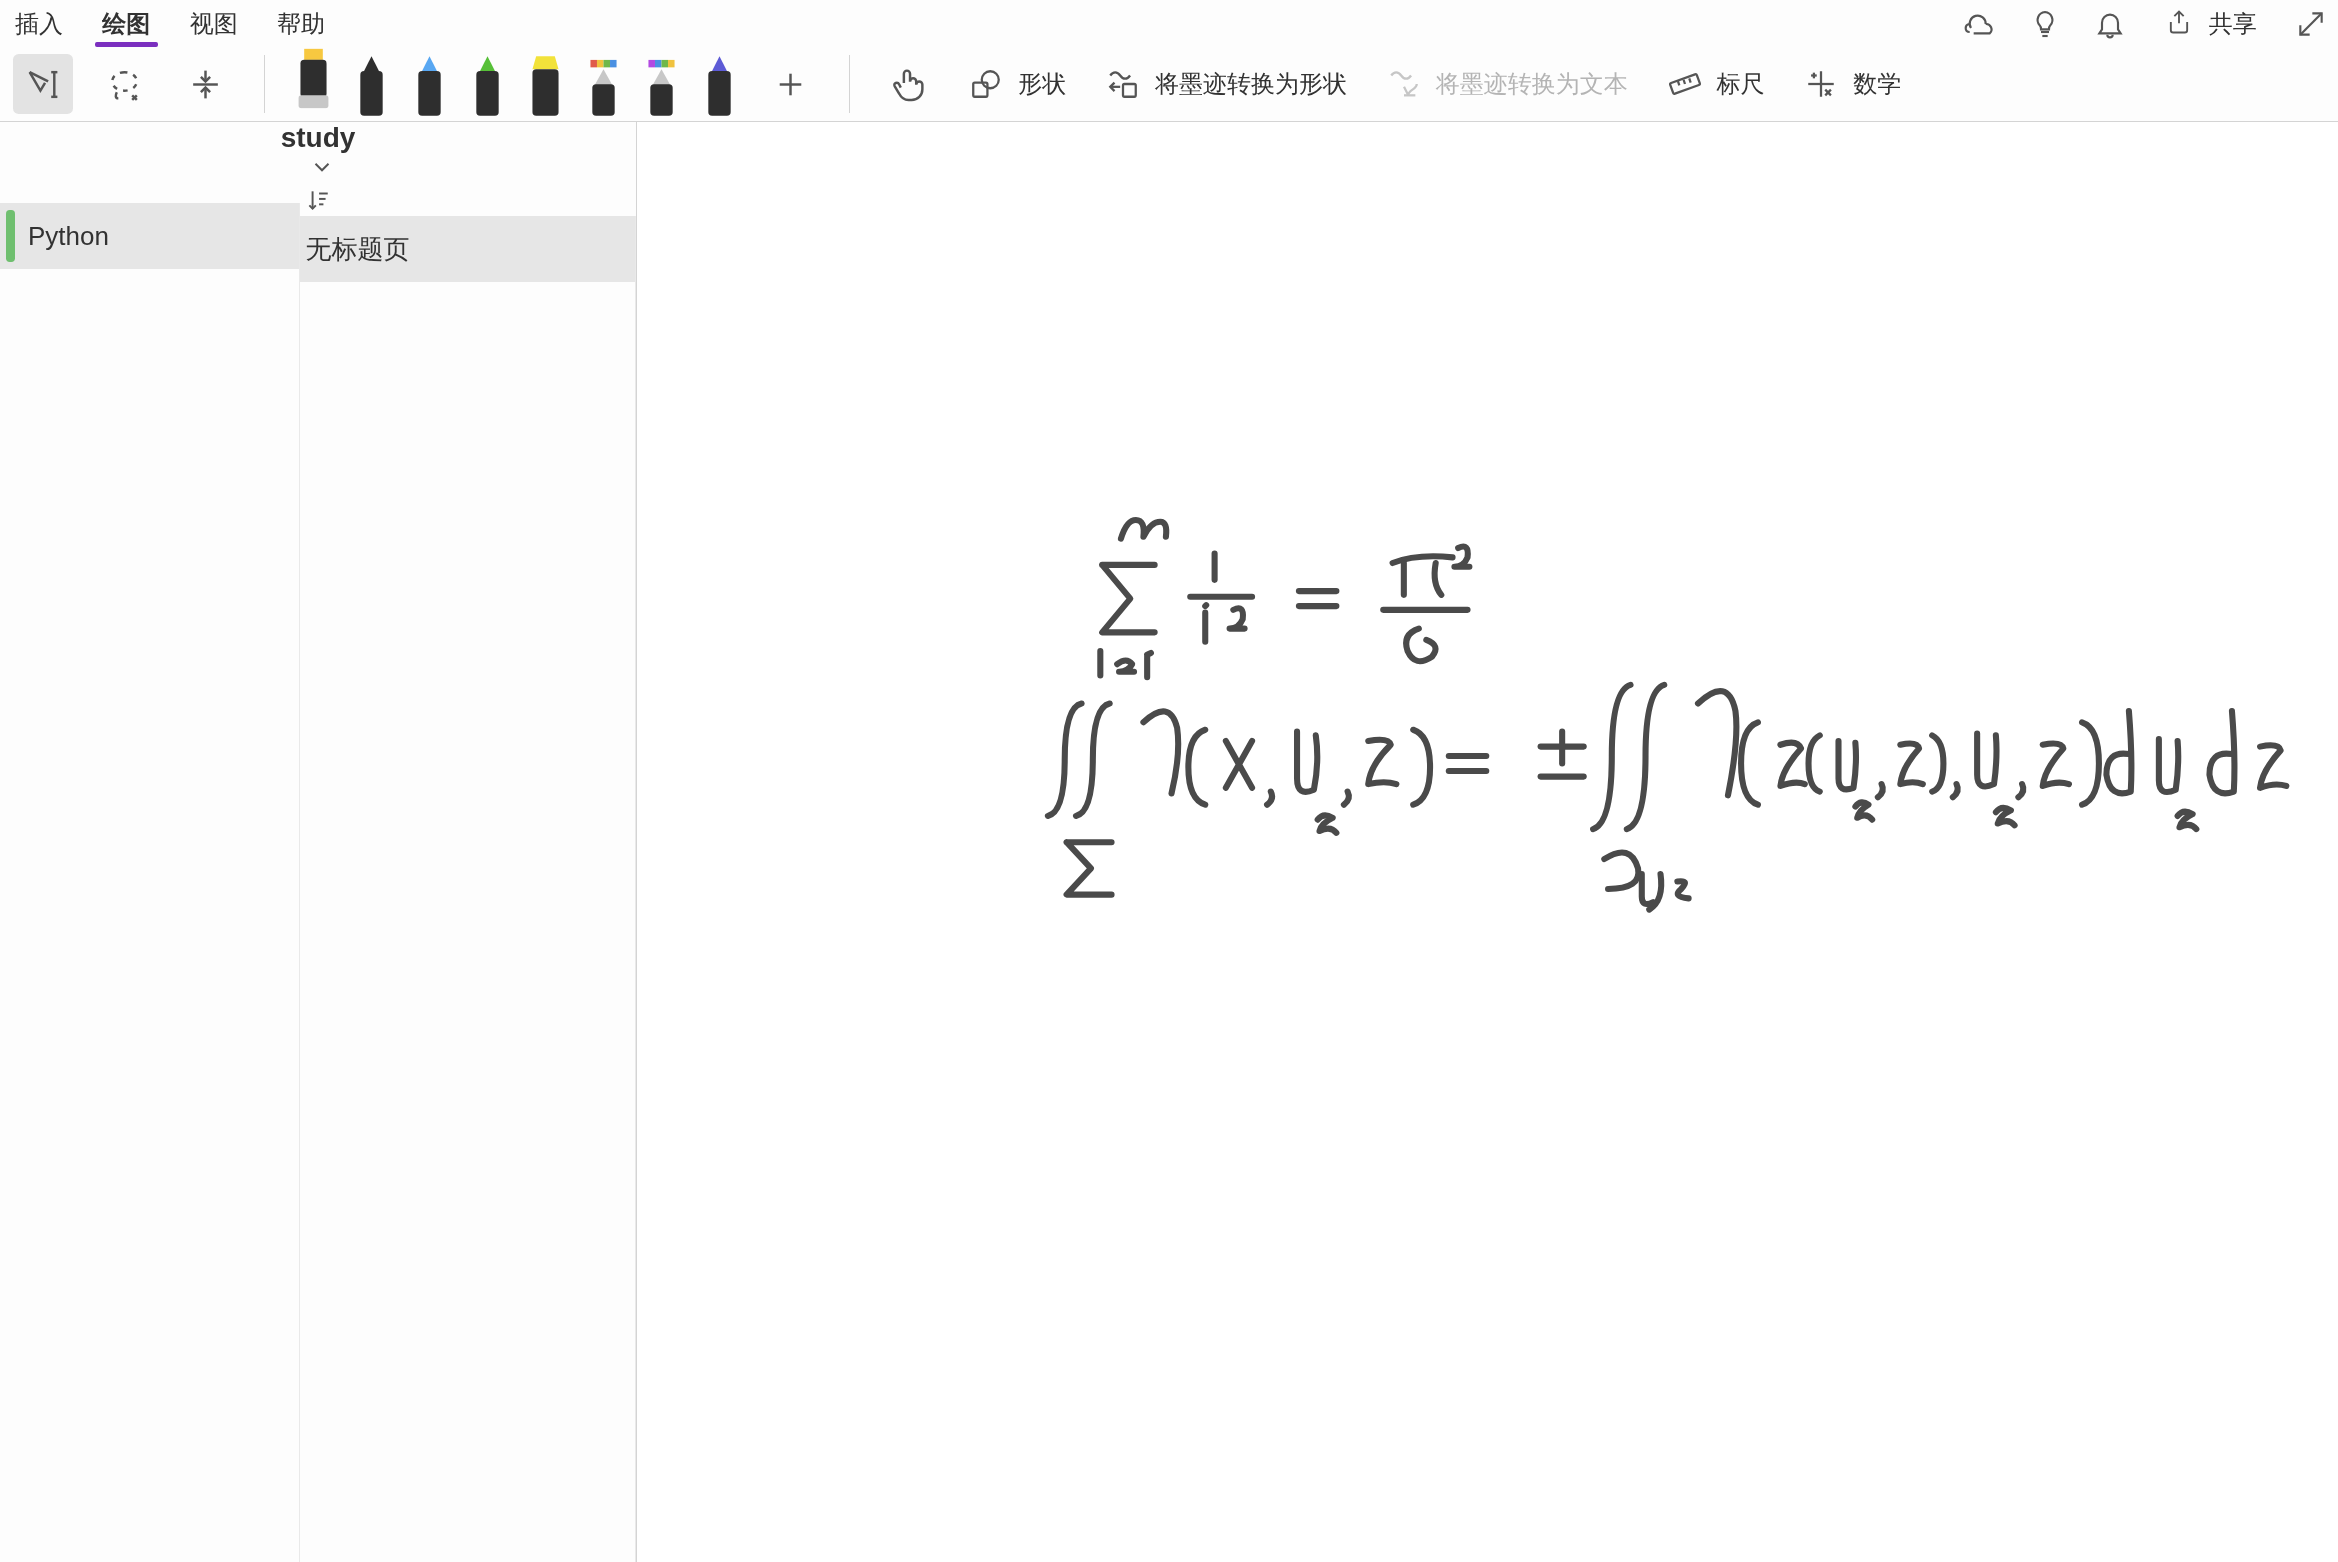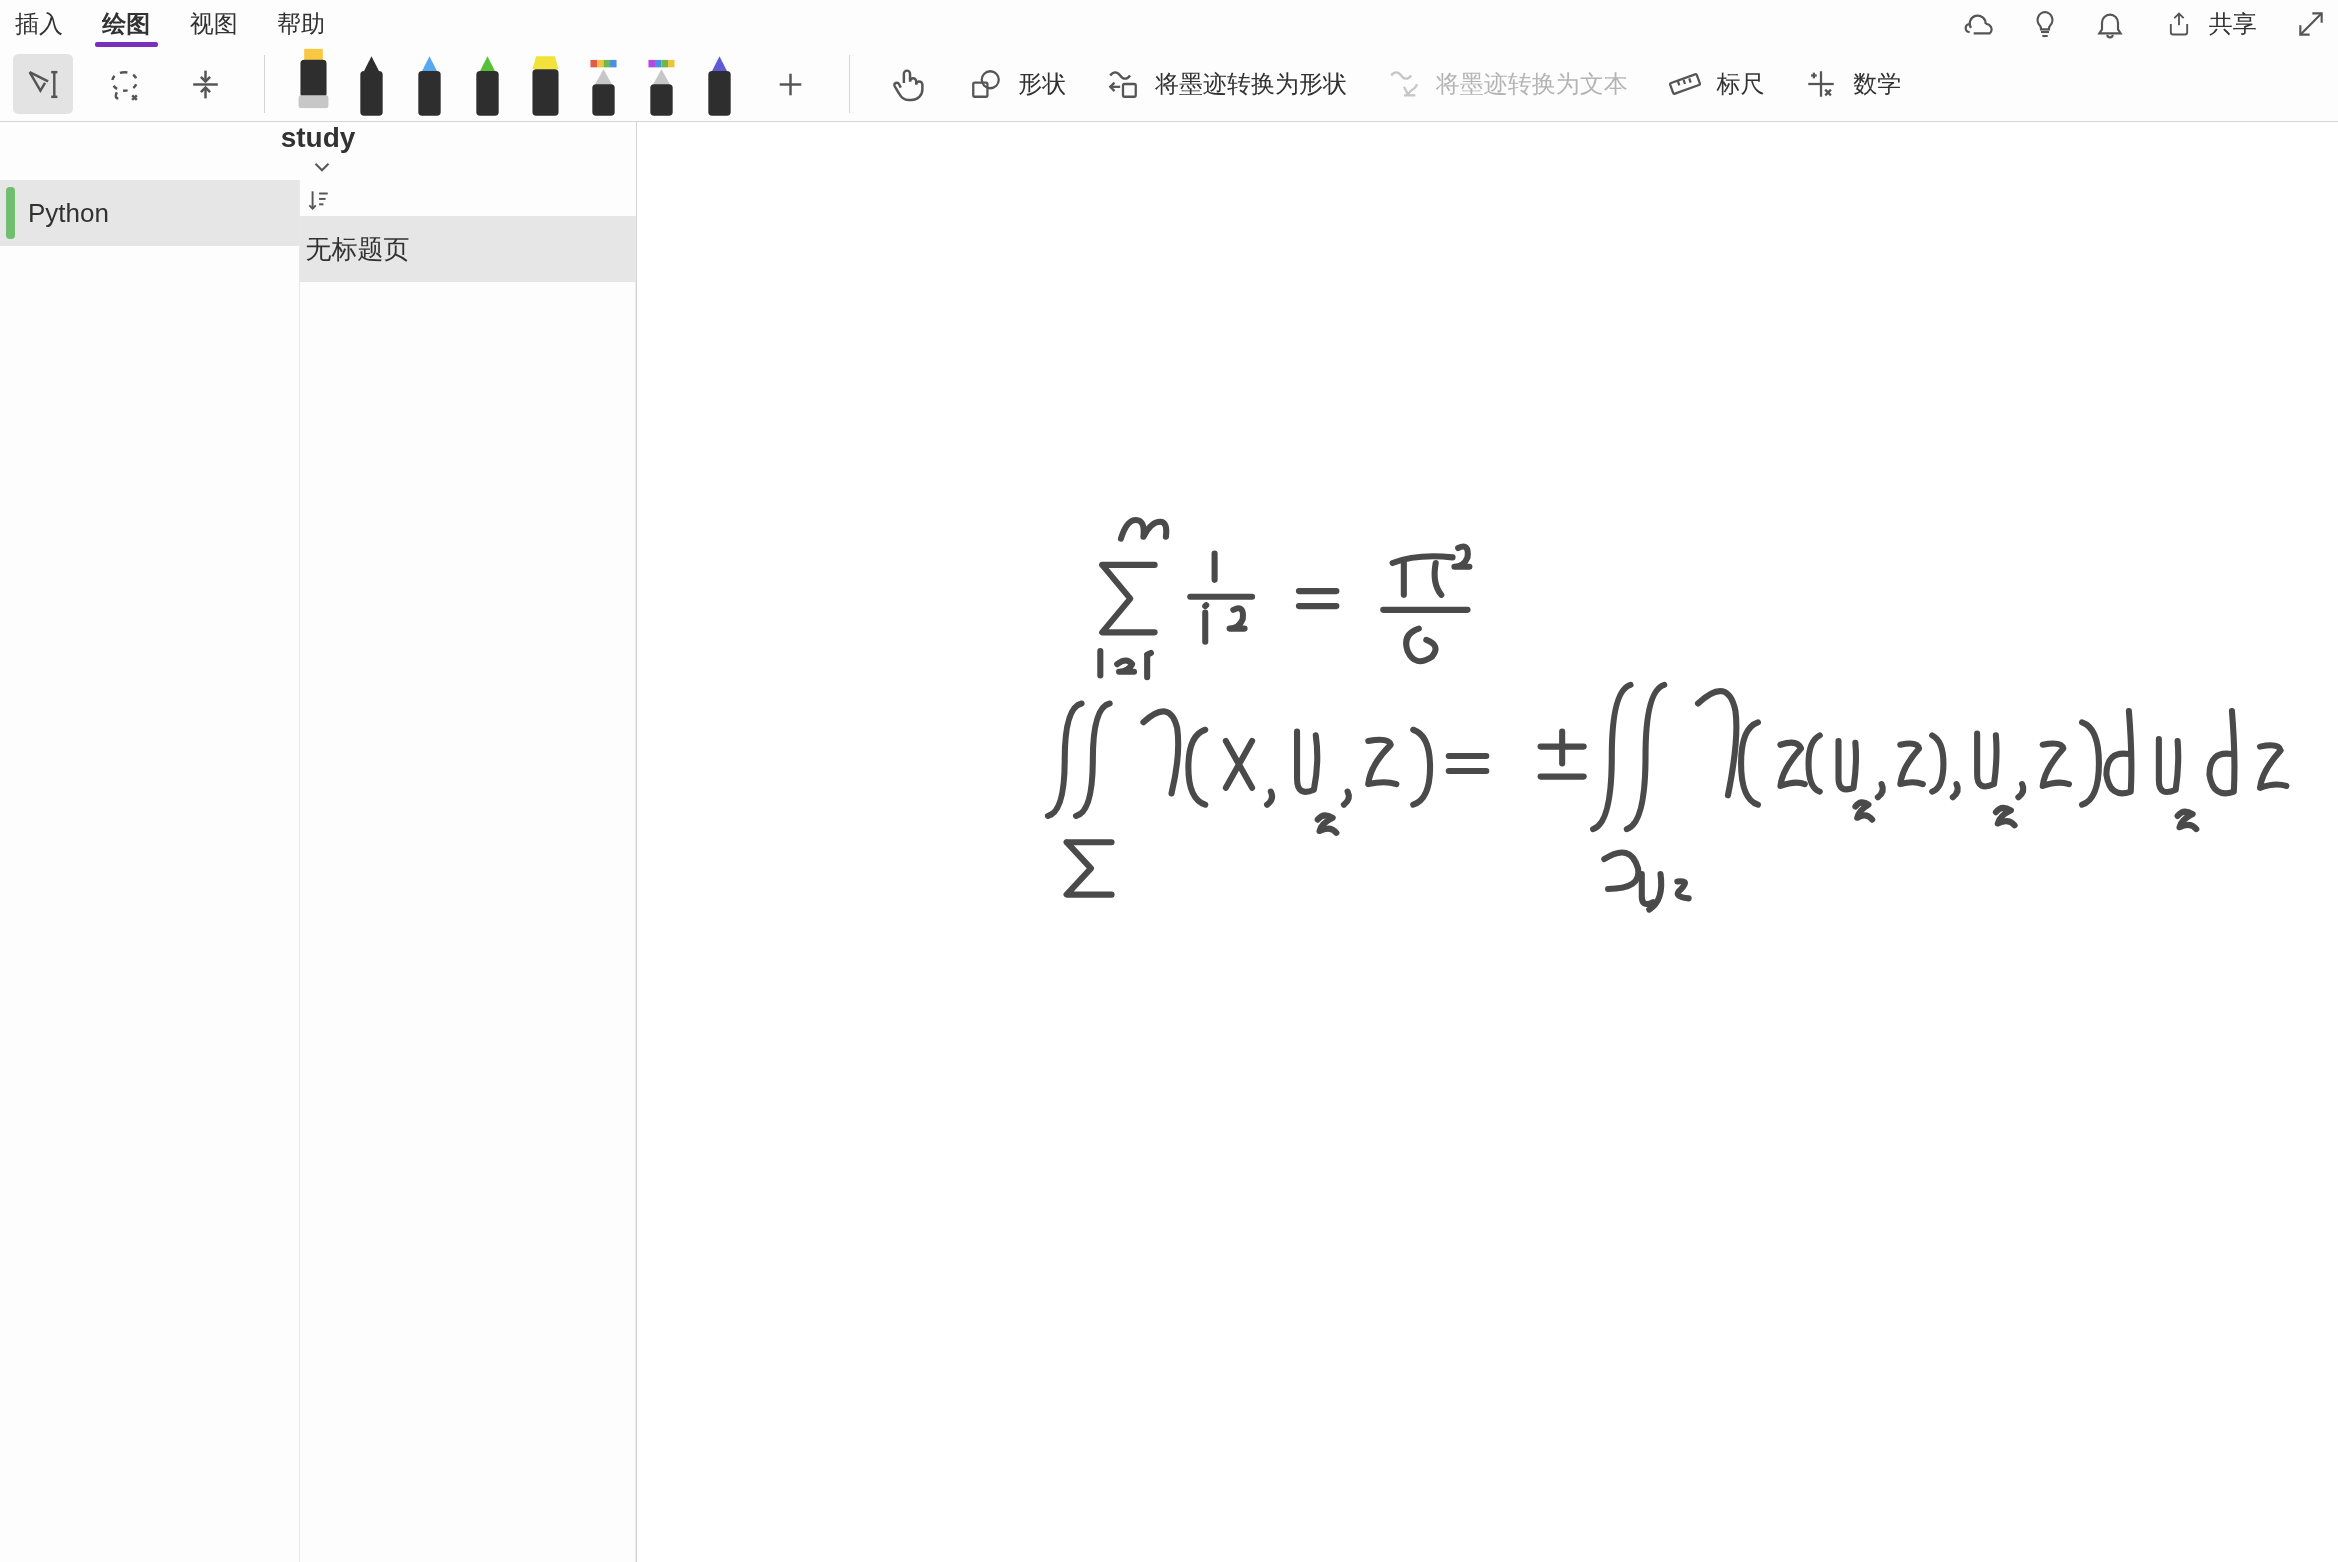--- a/index.html
+++ b/index.html
@@ -50,21 +50,21 @@
   background: var(--accent-purple);
   border-radius: 1.9px;
 }
 .titlebar-icon {
   width: 45px; height: 45px;
   display: flex; align-items: center; justify-content: center;
   color: #555;
 }
 .titlebar-icon svg { width: 32px; height: 32px; stroke: currentColor; fill: none; stroke-width: 1.6; }
 .share-btn {
-  display: flex; align-items: center; gap: 16px;
+  display: flex; align-items: flex-start; gap: 16px;
   font-size: 24px;
   padding: 5.6px 11.2px;
 }
 
 
 .ribbon {
   height: 75px;
   border-bottom: 0.9px solid var(--border);
   display: flex;
   align-items: center;
@@ -127,21 +127,21 @@
 .chev-down { margin-left: 7.5px; }
 .sort-btn { width: 45px; height: 45px; display:flex; align-items:center; justify-content:center; }
 
 .side-cols {
   flex: 1;
   display: flex;
 }
 .col {
   border-right: 0.9px solid var(--side-border);
 }
-.col-sections { width: 300px; }
+.col-sections { width: 300px; margin-top: 23px; }
 .col-pages { flex: 1; margin-top: 36px; }
 .side-item {
   height: 66px;
   display: flex;
   align-items: center;
   padding: 0 9.4px 0 5.6px;
   font-size: 26px;
 }
 .side-item.selected { background: #e6e6e6; }
 .section-color {

